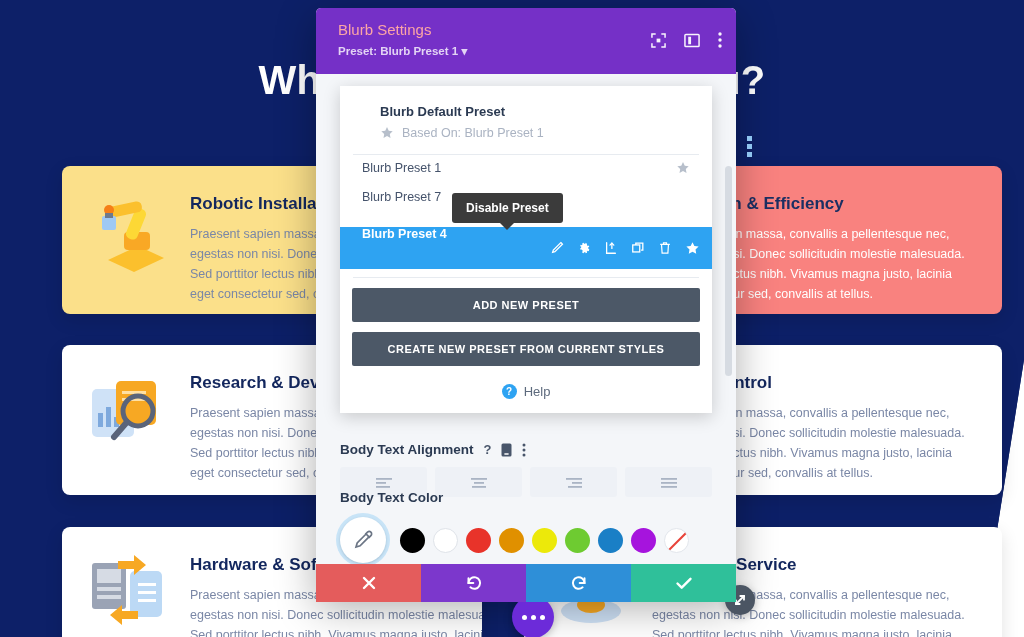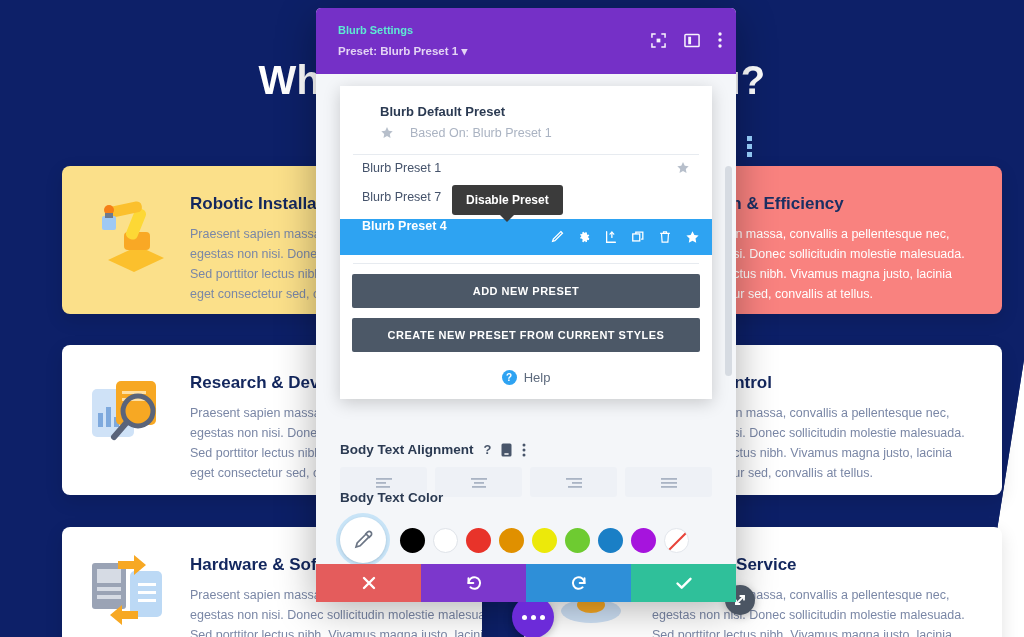--- a/index.html
+++ b/index.html
@@ -80,21 +80,21 @@
     overflow: visible;
   }
   .modal-header {
     background: #7530c7;
     height: 66px;
     border-radius: 5px 5px 0 0;
     padding: 12px 18px 0 22px;
     position: relative;
   }
   .modal-title {
-    color: #5eead4; font-size: 11px; font-weight: 700; line-height: 20px;
+    color: #fca5a5; font-size: 15px; font-weight: 400; line-height: 20px;
   }
   .modal-subtitle {
     color: #e3d4f4; font-size: 11.5px; font-weight: 700; margin-top: 4px;
   }
   .hdr-icons {
     position: absolute; right: 14px; top: 24px;
     display: flex; gap: 18px; align-items: center;
   }
   .hdr-icons .hicon { color:#ffffff; opacity:.95; line-height:0; }
 
@@ -106,33 +106,34 @@
   
   #preset-panel {
     position:absolute; left:24px; top:12px; width:372px;
     background:#ffffff;
     box-shadow: 0 4px 16px rgba(0,0,0,.18);
     padding: 14px 0 8px 0;
   }
   .preset-default { padding: 4px 22px 10px 40px; }
   .preset-default .pd-name { font-size:13px; color:#2b3a52; font-weight:600; }
   .preset-default .pd-based {
-    display:flex; align-items:center; gap:16px;
+    display:flex; align-items:center; gap:8px;
     font-size:12.5px; color:#aab3c2; margin-top:7px;
   }
   .divider { height:1px; background:#e7ebf0; margin: 4px 13px 6px 13px; }
 
   .preset-row {
     display:flex; justify-content:space-between;
     height:29px; padding: 0 22px; font-size:12.5px; color:#45536b;
     position:relative;
   }
   .preset-row.selected {
-    background:#2ea3f2; color:#ffffff; height:36px; font-weight:700;
+    background:#2ea3f2; color:#ffffff; height:42px; font-weight:700;
     padding: 0 12px 0 22px;
+    margin-top: 8px;
   }
   .preset-row .row-icons { display:flex; gap:13px; align-items:center; }
   .preset-row .star { color:#b7bfcb; }
 
   .tooltip {
     position:absolute; left:112px; top:-34px;
     background:#3b3b3b; color:#fff;
     font-size:12px; font-weight:700;
     padding: 8px 14px; border-radius:3px; white-space:nowrap;
     z-index: 5;

